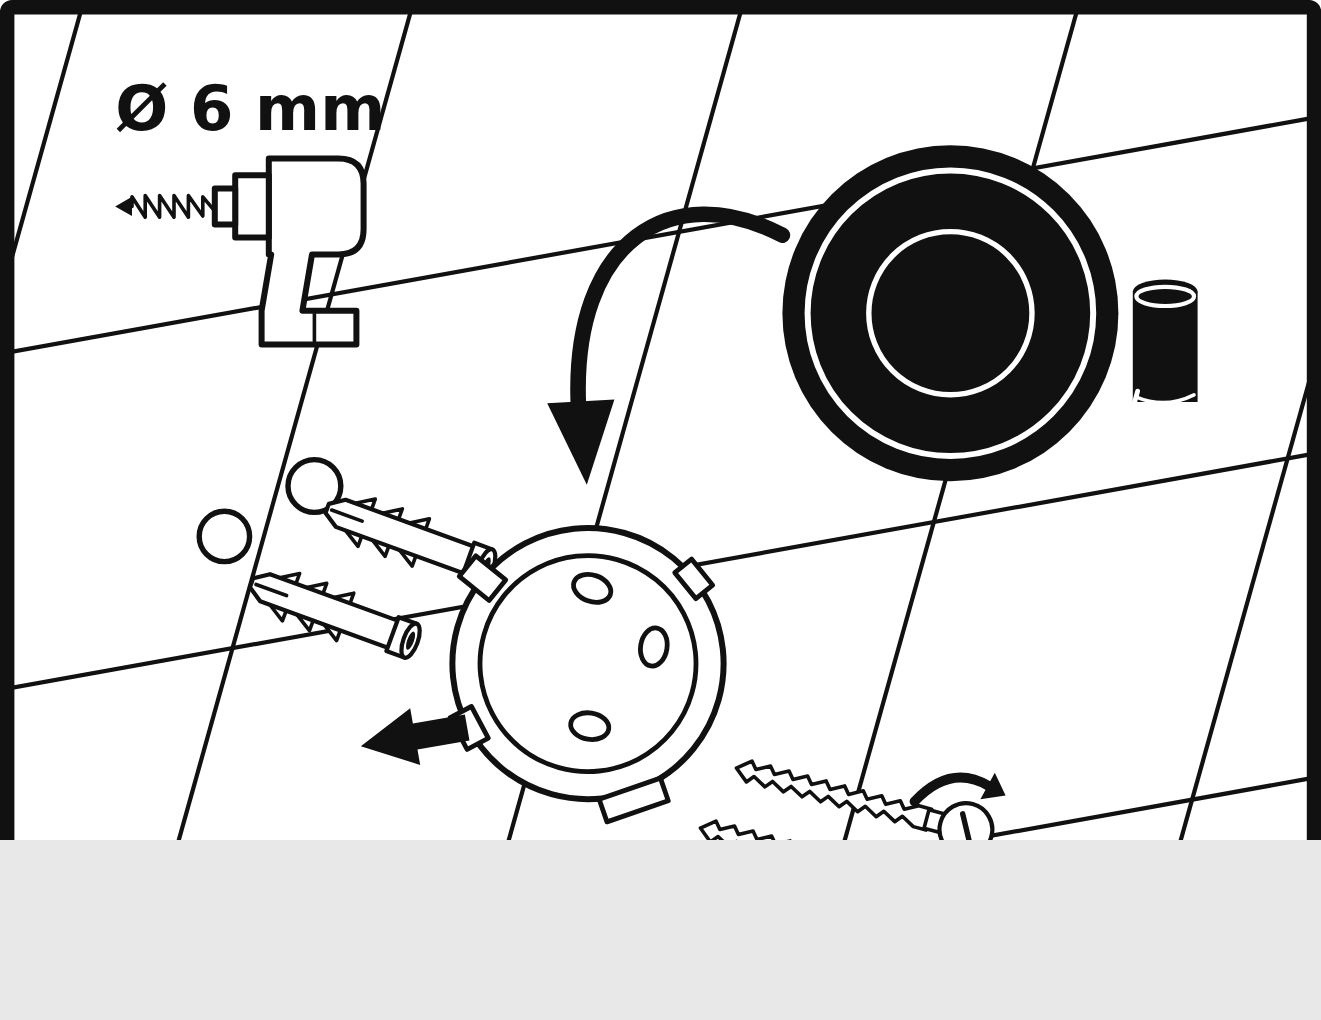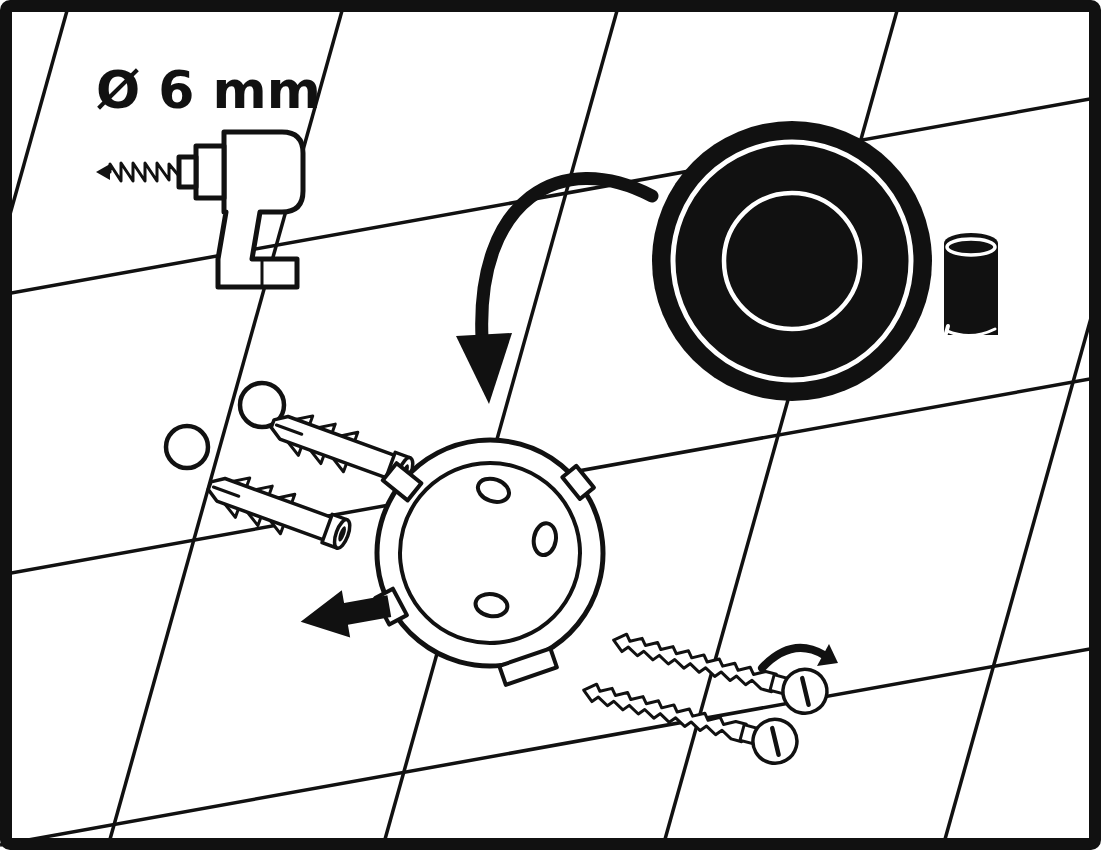--- a/index.html
+++ b/index.html
@@ -1,18 +1,18 @@
 <!DOCTYPE html>
 <html style="--ink: #111111; --paper: #ffffff;"><head>
 <meta charset="utf-8">
 <style>
   :root { --ink:#111111; --paper:#ffffff; }
   html,body { margin:0; padding:0; background:#e8e8e8; }
   .canvas {
-    position:relative; width:1101px; height:850px;
+    position:relative; width:1101px; height:700px;
     background:var(--paper); overflow:hidden;
     font-family:"DejaVu Sans", sans-serif;
   }
   svg { display:block; }
   .s  { stroke:var(--ink); fill:none; stroke-linejoin:round; }
   .sw { stroke:var(--ink); fill:var(--paper); stroke-linejoin:round; }
   .f  { fill:var(--ink); stroke:none; }
   .w  { stroke:var(--paper); fill:none; stroke-linecap:round; }
   .rc { stroke-linecap:round; }
   .label {

